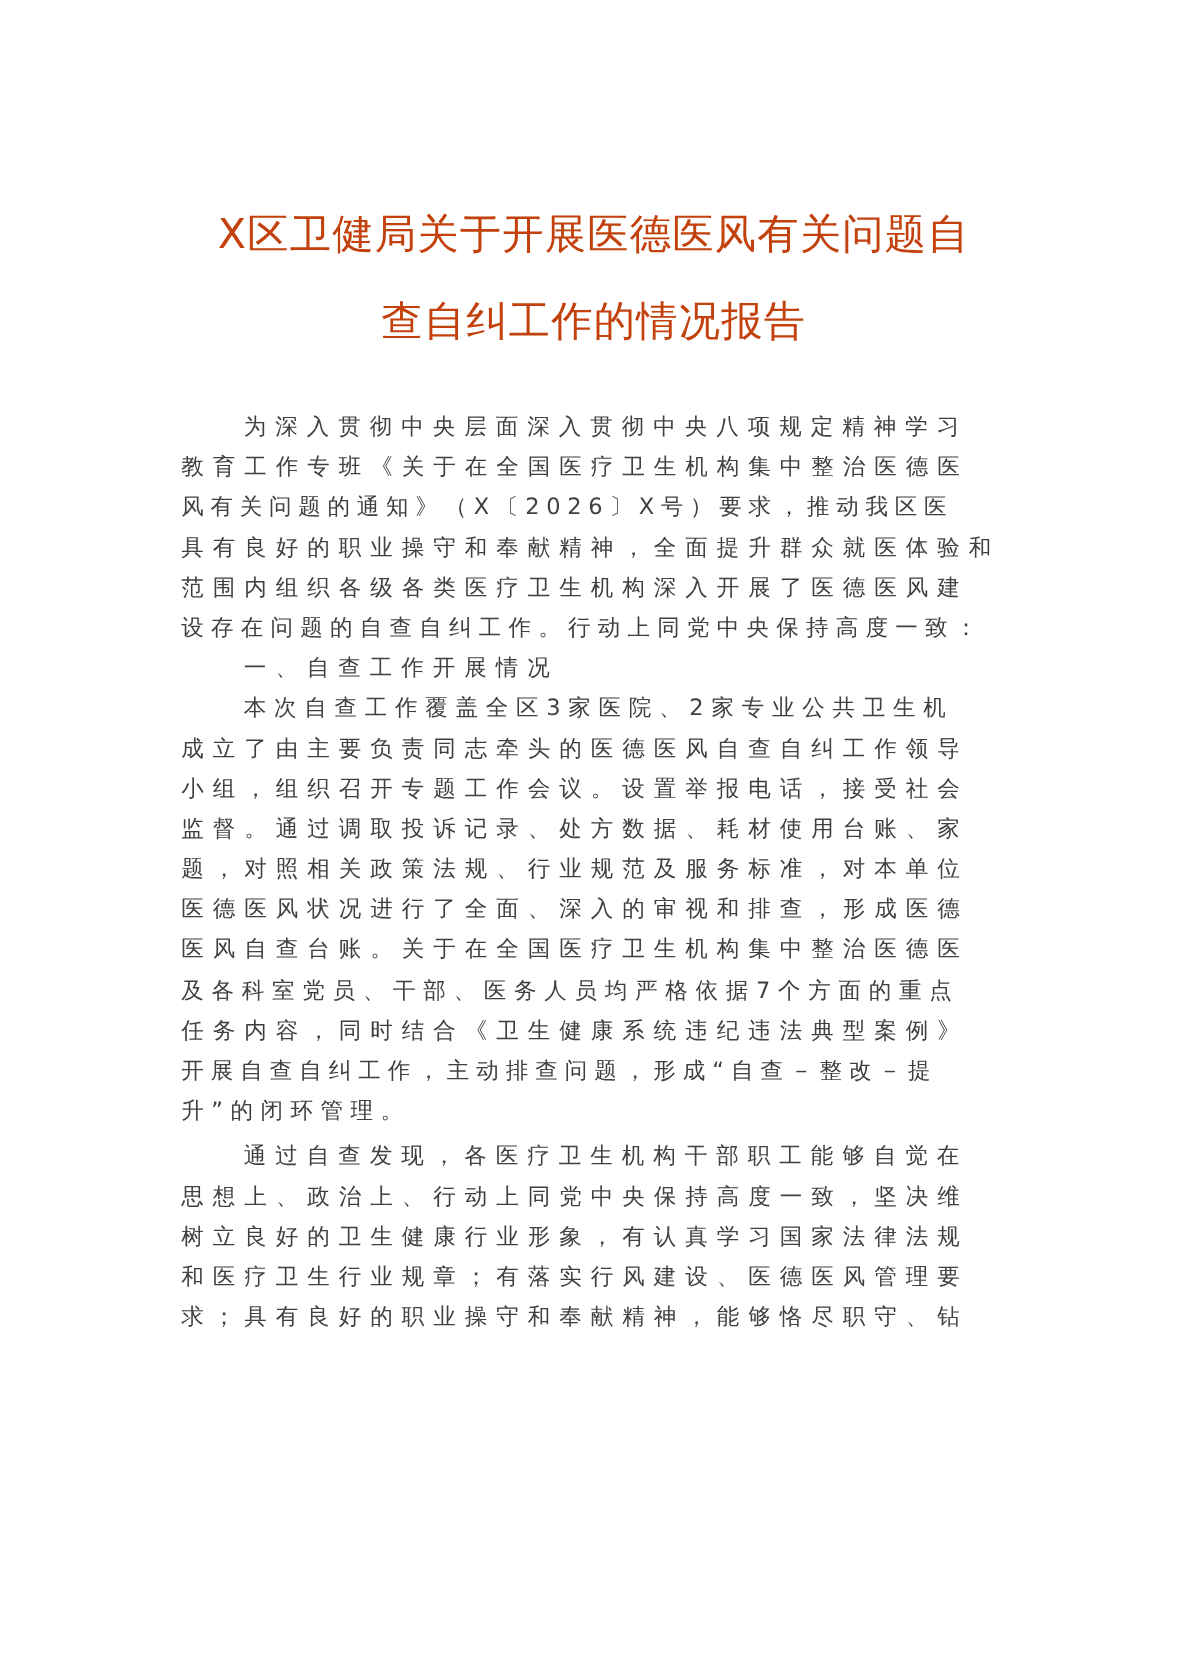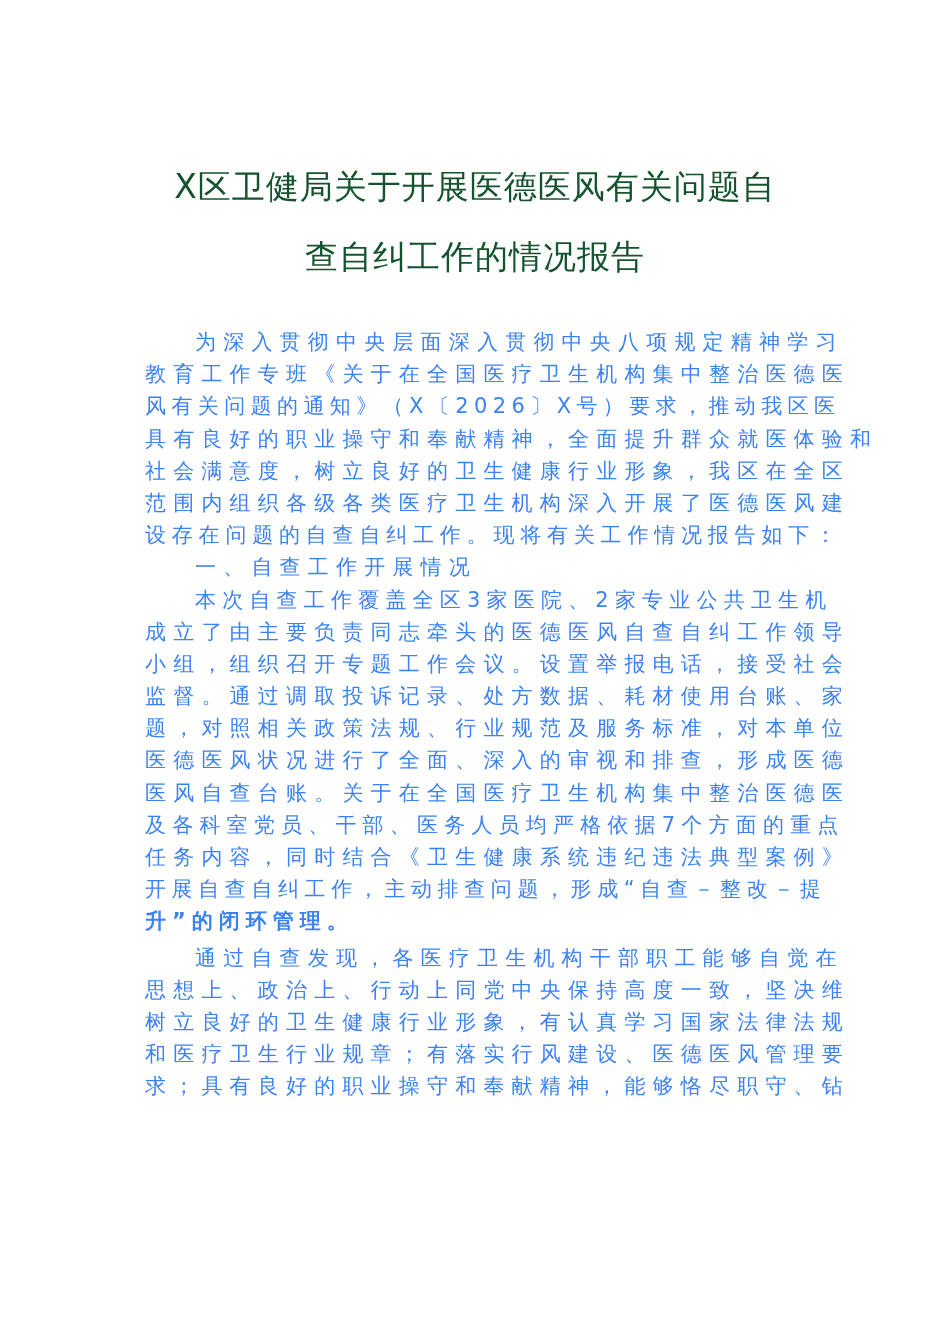--- a/index.html
+++ b/index.html
@@ -1,47 +1,46 @@
 <!DOCTYPE html>
 <html><head>
 <meta charset="utf-8">
 <style>
   html, body { margin: 0; padding: 0; background: #ffffff; }
   body { width: 950px; height: 1344px; position: relative; overflow: hidden; color: #111111;
          font-family: "DejaVu Sans", "Liberation Sans", sans-serif; }
   .page { position: absolute; left: 0; top: 0; width: 950px; height: 1344px; background: #ffffff; }
   .title { position: absolute; left: 0; width: 950px; text-align: center; font-size: 33px;
-           line-height: 40px; letter-spacing: 1px; color: #14532d; }
+           line-height: 40px; letter-spacing: 1px; color: #c2410c; }
   .title.l1 { top: 167px; }
   .title.l2 { top: 237px; }
   .body-block { position: absolute; left: 145px; top: 326px; width: 662px; }
-  .line { display: block; height: 32.2px; line-height: 32.2px; font-size: 21px;
-          white-space: nowrap; letter-spacing: 7.2px; color: #3b82f6; }
+  .line { display: block; height: 32.2px; line-height: 32.2px; font-size: 18px;
+          white-space: nowrap; letter-spacing: 7.2px; color: #404040; }
   .line.indent { padding-left: 50px; }
-  .line.last { letter-spacing: 6px; font-weight: bold; }
+  .line.last { letter-spacing: 6px; }
   .gap { height: 4px; }
 </style>
 </head>
 <body>
 
 <div class="page">
 
   <div class="title l1">X区卫健局关于开展医德医风有关问题自</div>
   <div class="title l2">查自纠工作的情况报告</div>
 
   <div class="body-block">
 
     <div>
       <span class="line indent">为深入贯彻中央层面深入贯彻中央八项规定精神学习</span>
       <span class="line">教育工作专班《关于在全国医疗卫生机构集中整治医德医</span>
       <span class="line" style="letter-spacing:5.4px">风有关问题的通知》（X〔2026〕X号）要求，推动我区医</span>
       <span class="line">具有良好的职业操守和奉献精神，全面提升群众就医体验和</span>
-      <span class="line">社会满意度，树立良好的卫生健康行业形象，我区在全区</span>
       <span class="line">范围内组织各级各类医疗卫生机构深入开展了医德医风建</span>
-      <span class="line" style="letter-spacing:5.8px">设存在问题的自查自纠工作。现将有关工作情况报告如下：</span>
+      <span class="line" style="letter-spacing:5.8px">设存在问题的自查自纠工作。行动上同党中央保持高度一致：</span>
     </div>
 
     <div>
       <span class="line indent">一、自查工作开展情况</span>
     </div>
 
     <div>
       <span class="line indent" style="letter-spacing:6.2px">本次自查工作覆盖全区3家医院、2家专业公共卫生机</span>
       <span class="line">成立了由主要负责同志牵头的医德医风自查自纠工作领导</span>
       <span class="line">小组，组织召开专题工作会议。设置举报电话，接受社会</span>

